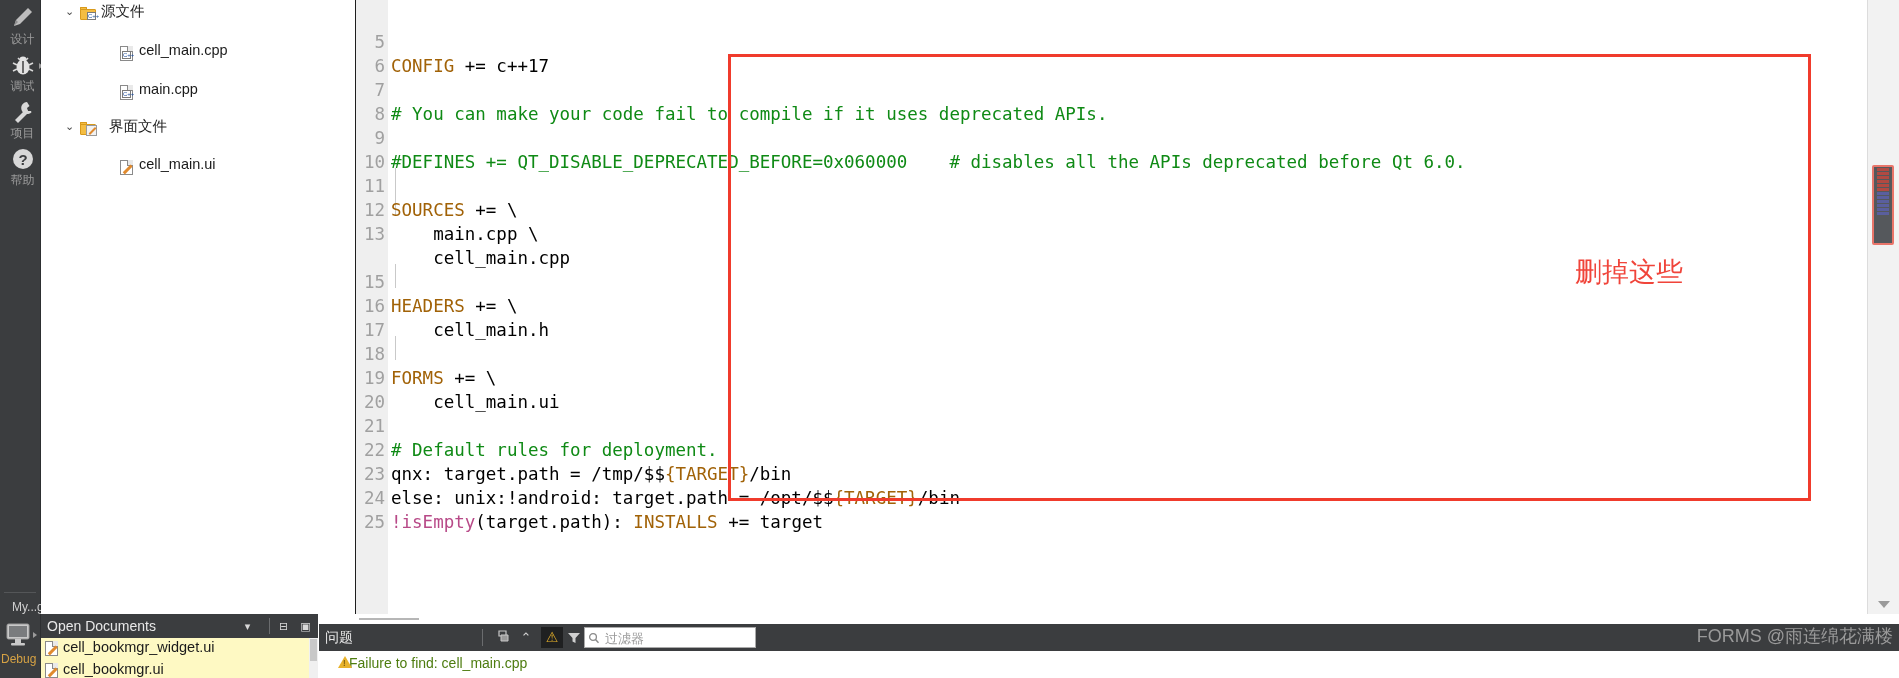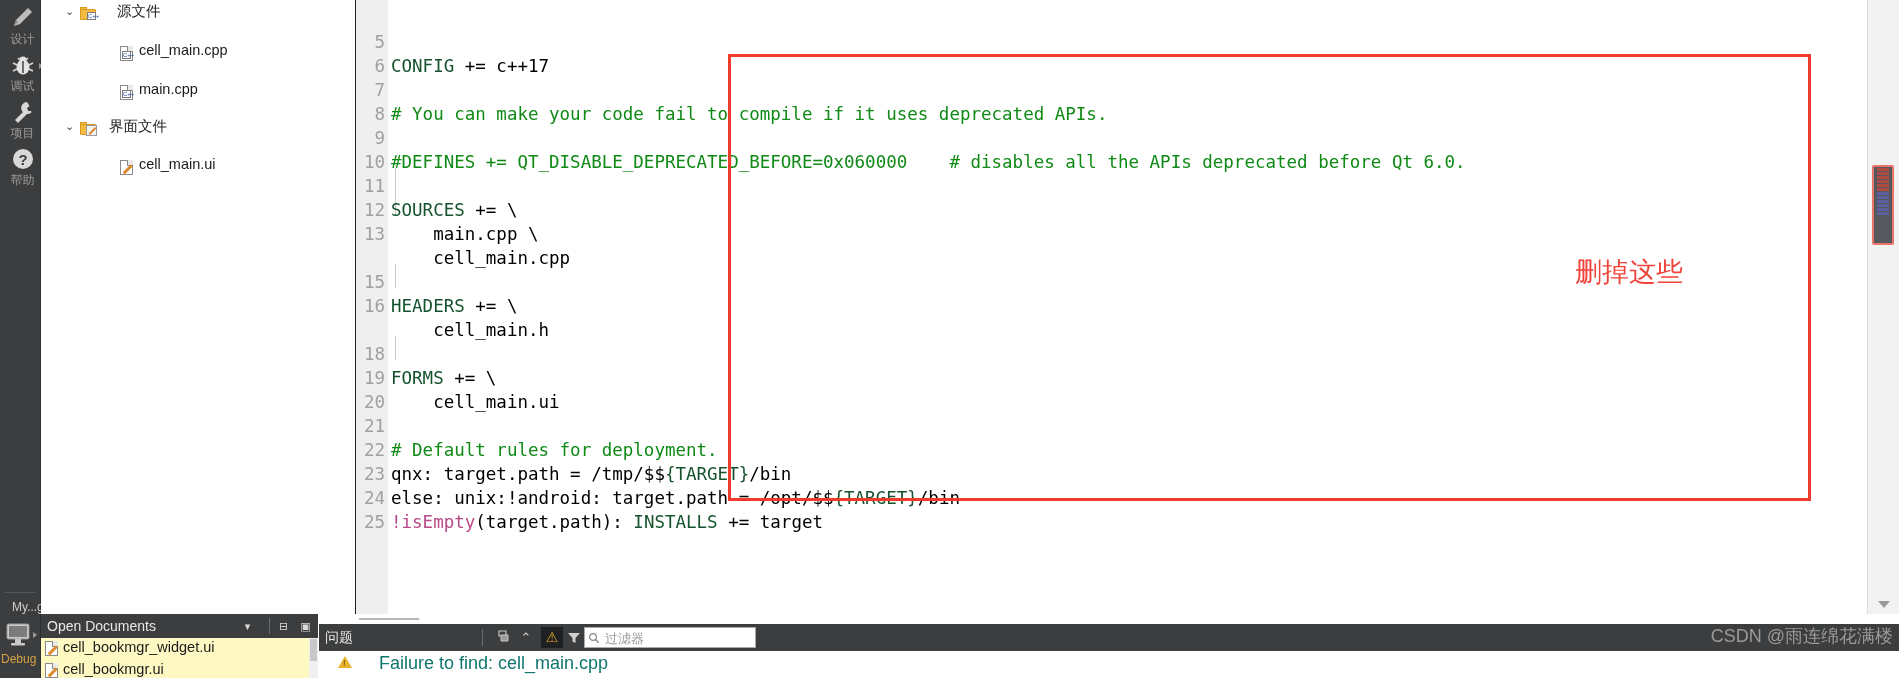--- a/index.html
+++ b/index.html
@@ -284,21 +284,21 @@
     font-family: "DejaVu Sans Mono", "Liberation Mono", monospace;
     font-size: 17.5px;
     line-height: 24px;
   }
   .codetext {
     position: absolute;
     left: 72px;
     white-space: pre;
   }
   .tok-comment { color: #0f8a15; }
-  .tok-var     { color: #14532d; }
+  .tok-var     { color: #a16207; }
   .tok-plain   { color: #000000; }
   .tok-func    { color: #b84a88; }
   .indent-guide {
     position: absolute;
     left: 76px;
     width: 1px;
     background: #c9c9c9;
   }
 
   
@@ -406,23 +406,23 @@
     white-space: nowrap;
     overflow: hidden;
   }
   #filter-magnifier {
     position: absolute; left: 269px; top: 7px;
     width: 12px; height: 13px;
   }
   #issue-row {
     position: absolute; left: 0; top: 38px;
     height: 22px; line-height: 22px;
-    font-size: 18px;
-    color: #0f766e;
-    padding-left: 60px;
+    font-size: 14px;
+    color: #4d7c0f;
+    padding-left: 30px;
     white-space: nowrap;
   }
   #issue-warn-ico {
     position: absolute; left: 19px; top: 4px;
     width: 0; height: 0;
     border-left: 7px solid transparent;
     border-right: 7px solid transparent;
     border-bottom: 12px solid #e8b22a;
   }
   #issue-warn-ico::after {
@@ -512,21 +512,21 @@
 
     <div class="tree-row" style="top:2px;">
       <span class="tw-chevron" style="left:22px;">⌄</span>
       <span class="tw-icon" style="left:39px;">
         <span class="ico-folder">
           <span class="tab"></span>
             <span class="body"></span>
           <span class="badge">C++</span>
         </span>
       </span>
-      <span class="tw-text" style="left:76px;">源文件</span>
+      <span class="tw-text" style="left:60px;">源文件</span>
     </div>
 
     <div class="tree-row" style="top:22px;">
       <span class="tw-icon" style="left:79px;">
         <span class="ico-file">
             <span class="cpp">C++</span>
           </span>
       </span>
       <span class="tw-text" style="left:98px;">cell_main.cpp</span>
     </div>
@@ -642,20 +642,23 @@
     <div class="code-line" style="top:246px;">
       <span class="lineno">15</span>
       <span class="codetext"><span class="tok-var">HEADERS</span><span class="tok-plain"> += \</span></span>
     </div>
 
     <div class="code-line" style="top:270px;">
       <span class="lineno">16</span>
       <span class="codetext tok-plain">    cell_main.h</span>
     </div>
 
+    <div class="code-line" style="top:294px;">
+      <span class="lineno">17</span>
+    </div>
 
     <div class="code-line" style="top:318px;">
       <span class="lineno">18</span>
       <span class="codetext"><span class="tok-var">FORMS</span><span class="tok-plain"> += \</span></span>
     </div>
 
     <div class="code-line" style="top:342px;">
       <span class="lineno">19</span>
       <span class="codetext tok-plain">    cell_main.ui</span>
     </div>
@@ -739,15 +742,15 @@
         </svg>
       </span>
     </div>
 
     <div id="issue-row">
       <span id="issue-warn-ico"></span>
       <span>Failure to find: cell_main.cpp</span>
     </div>
   </div>
 
-  <div id="watermark">CSDN @雨连绵花满楼</div>
+  <div id="watermark">FORMS @雨连绵花满楼</div>
 
 </div>
 
 </body></html>

